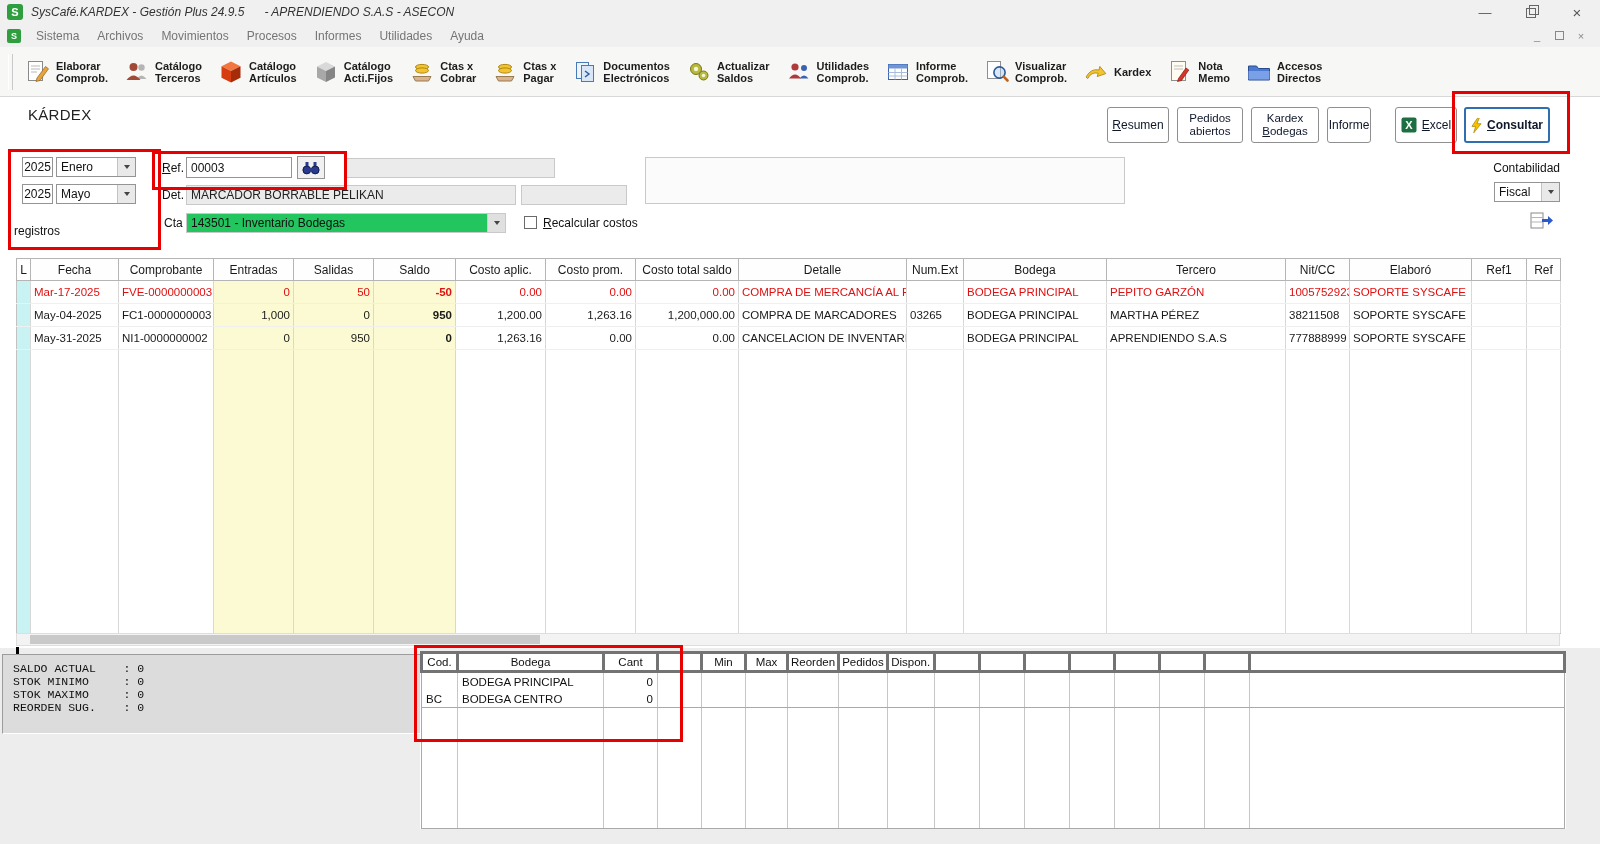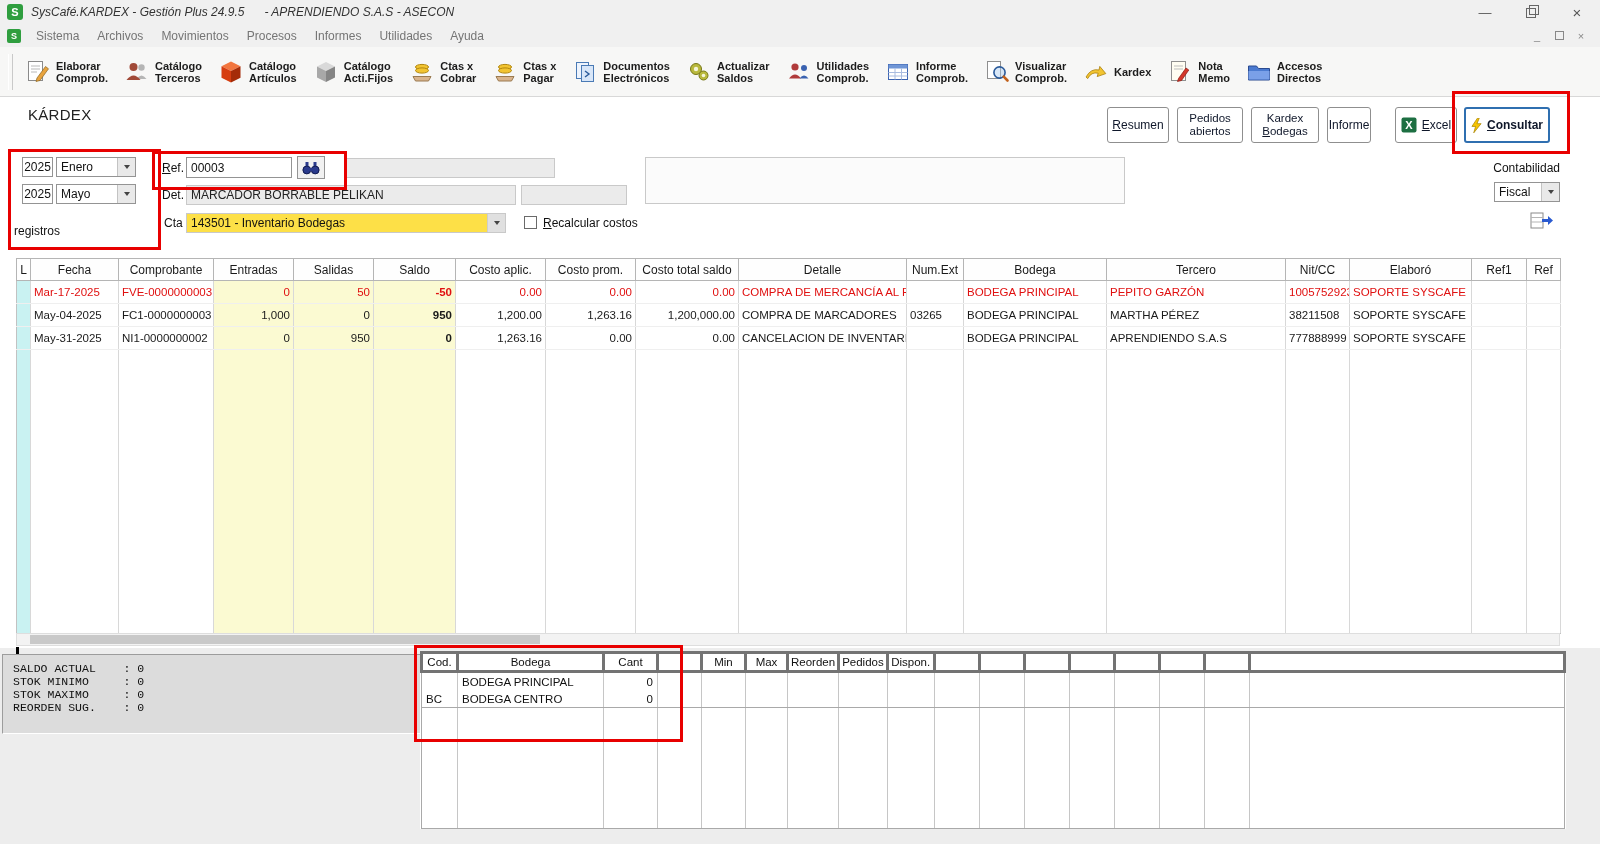--- a/index.html
+++ b/index.html
@@ -49,21 +49,21 @@
   
   .textbox{position:absolute;box-sizing:border-box;border:1px solid #949494;background:#fff;font-size:12px;
            font-family:"Liberation Sans",sans-serif;padding:0 4px;color:#111;}
   .yearbox{text-align:center;display:flex;align-items:center;justify-content:center;padding:0;}
   .selectbox{position:absolute;box-sizing:border-box;border:1px solid #949494;background:#fff;display:flex;align-items:stretch;font-size:12px;color:#111;}
   .selectbox .txt{flex:1;display:flex;align-items:center;padding-left:4px;overflow:hidden;white-space:nowrap;}
   .selectbox .arrowbtn{width:17px;background:#e9e9e9;border-left:1px solid #c3c3c3;display:flex;align-items:center;justify-content:center;flex:none;}
   .dd{width:0;height:0;border-left:3.5px solid transparent;border-right:3.5px solid transparent;border-top:4px solid #444;}
   .disabledfield{position:absolute;box-sizing:border-box;border:1px solid #c9c9c9;background:#ebebeb;font-size:12px;
                  display:flex;align-items:center;padding-left:4px;color:#222;white-space:nowrap;overflow:hidden;}
-  .selectbox.disabled{border-color:#c9c9c9;background:#fde047;}
+  .selectbox.disabled{border-color:#c9c9c9;background:#22c55e;}
   .selectbox.disabled .arrowbtn{background:#e0e0e0;border-left-color:#cdcdcd;}
   .flabel{position:absolute;font-size:12px;color:#111;}
   .checkbox{position:absolute;width:13px;height:13px;box-sizing:border-box;border:1px solid #6a6a6a;background:#fff;}
   .iconbtn{position:absolute;box-sizing:border-box;border:1px solid #949494;background:#f1f1f1;display:flex;align-items:center;justify-content:center;}
   u{text-decoration:underline;}
   
   .ktable{position:absolute;left:16px;top:258px;width:1544px;border-collapse:collapse;table-layout:fixed;background:#fff;
           font-size:11.5px;color:#1a1a1a;}
   .ktable th{border:1px solid #b5b5b5;height:21px;font-weight:normal;font-size:12px;padding:0 2px;background:#fefefe;
              overflow:hidden;white-space:nowrap;}

